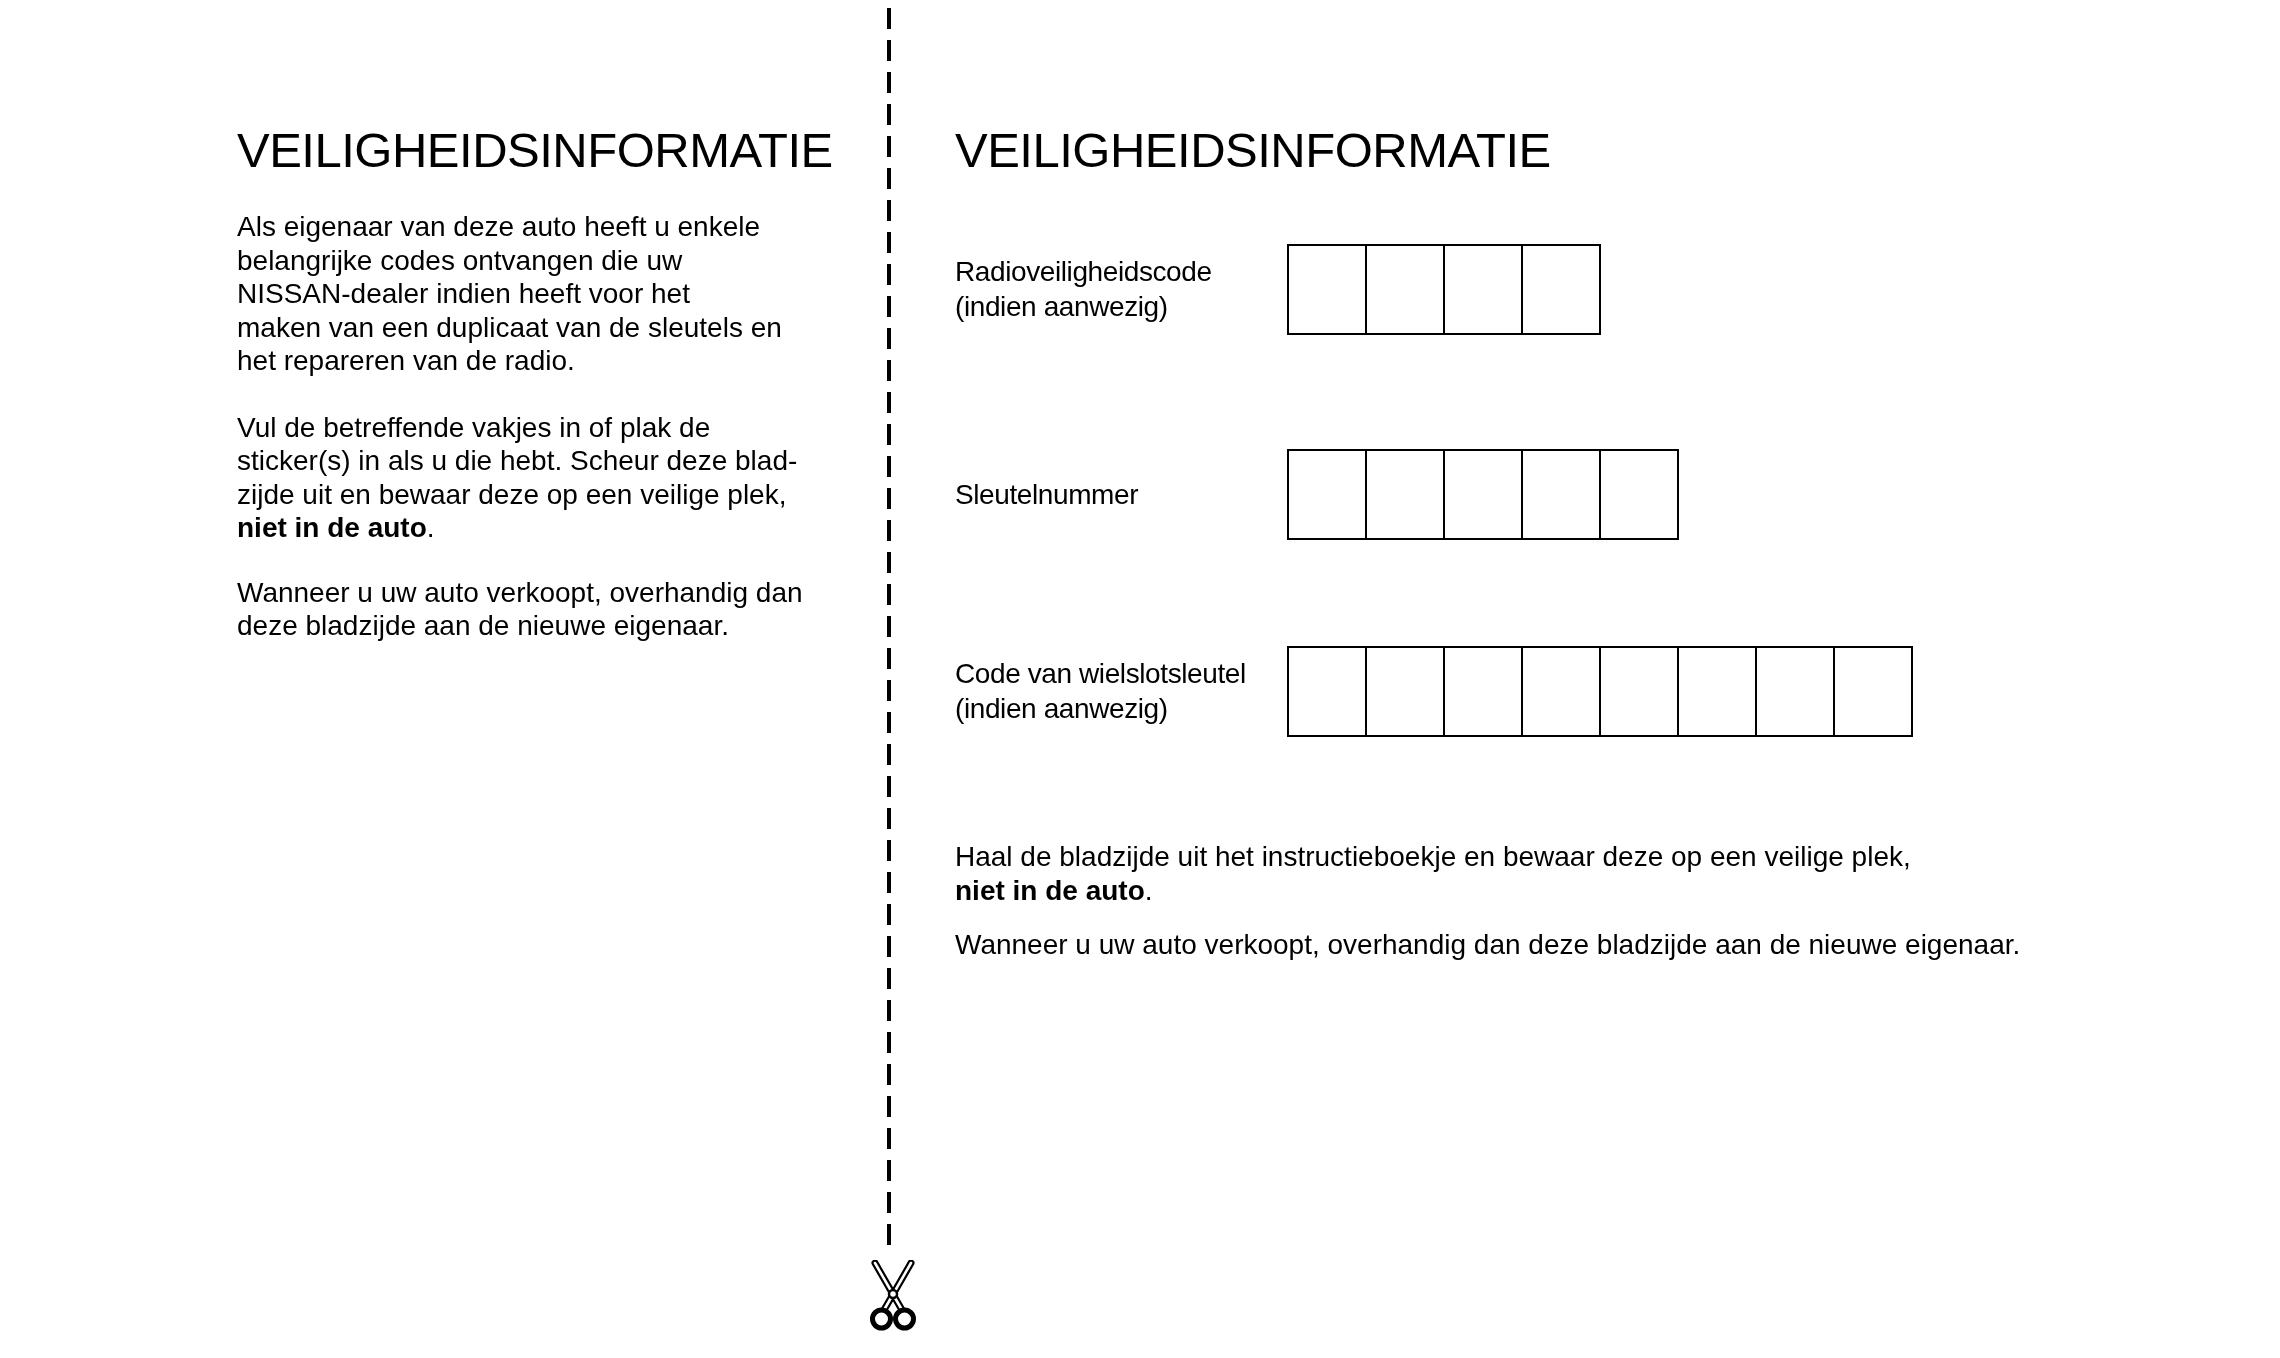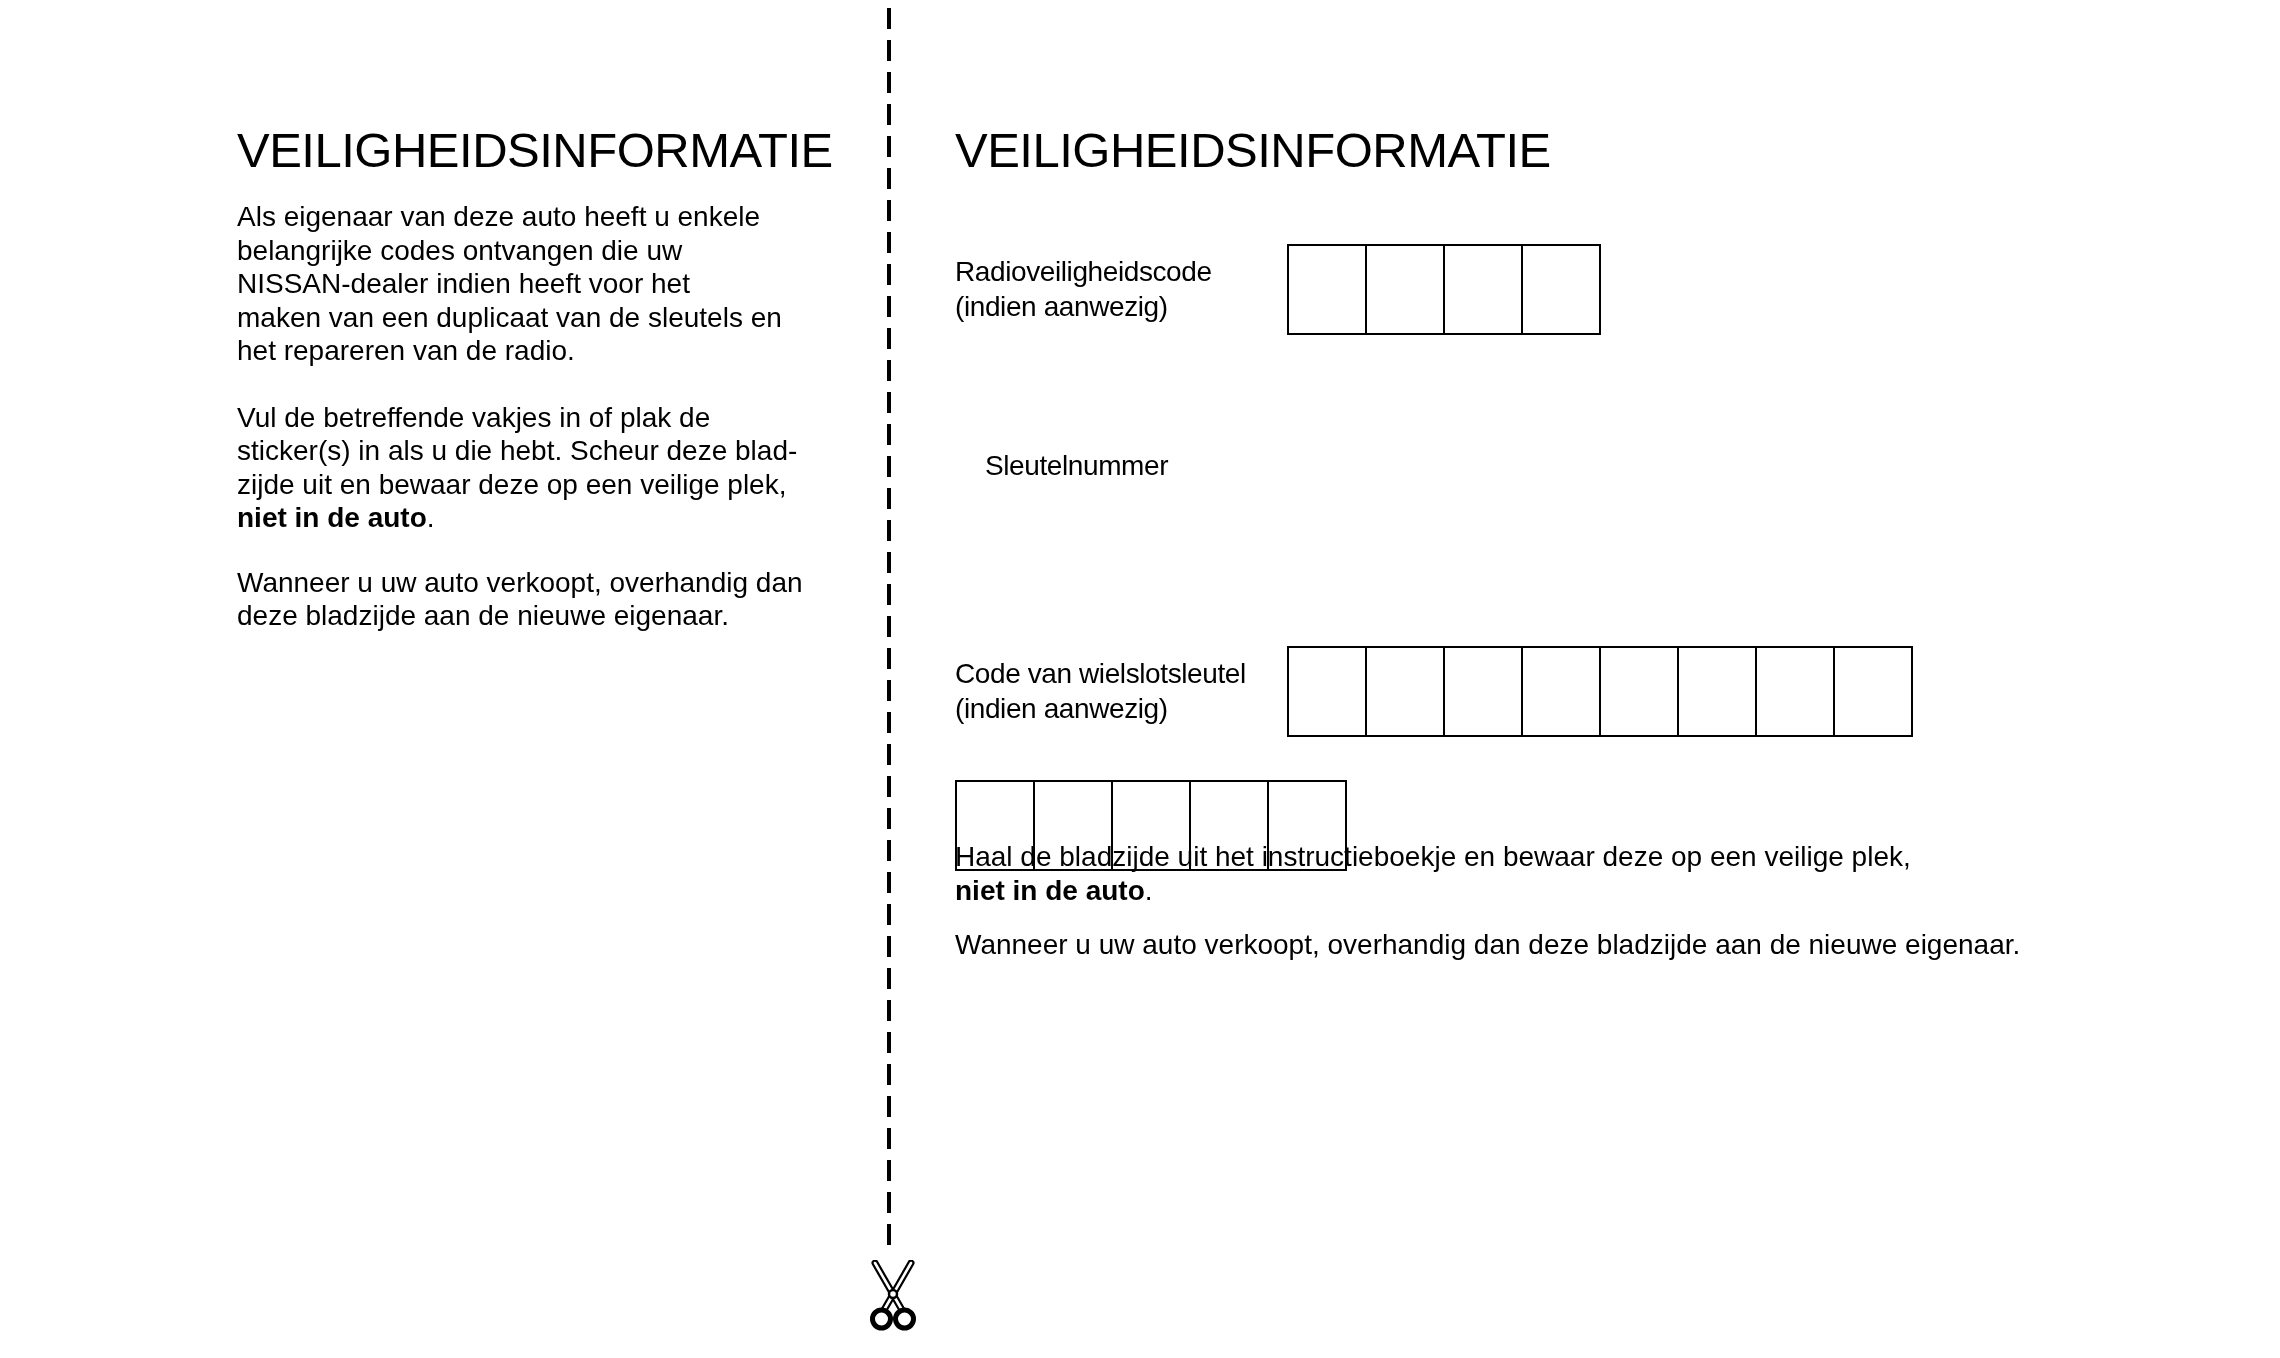--- a/index.html
+++ b/index.html
@@ -11,35 +11,35 @@
   .pg-heading{
     position:absolute;top:130px;margin:0;
     font-size:49px;line-height:40px;font-weight:500;letter-spacing:-0.5px;
     white-space:nowrap;
   }
   .heading-left{left:237px;}
   .heading-right{left:955px;}
   
   .left-col{position:absolute;left:237px;top:170px;width:620px;}
   .para{font-size:28px;line-height:33.5px;font-weight:400;}
-  .para.p1{margin-top:30px;}
+  .para.p1{margin-top:40px;}
   .para.p2{margin-top:33px;}
   .para.p3{margin-top:31px;}
   .tl{white-space:nowrap;}
   b{font-weight:700;}
   
   .cut-line{
     position:absolute;left:887px;top:8px;width:4px;height:1244px;
     background:repeating-linear-gradient(to bottom,#000 0 21px,transparent 21px 32px);
   }
   .scissors{position:absolute;left:866px;top:1260px;width:54px;height:72px;}
   
   .code-row{position:absolute;left:955px;display:flex;align-items:center;height:92px;}
   .row-radio{top:243px;}
-  .row-key{top:448px;flex-direction:column;}
+  .row-key{top:448px;}
   .row-wheel{top:645px;}
   .row-label{
     width:332px;flex:0 0 332px;
     font-size:28px;line-height:35px;letter-spacing:-0.4px;
   }
   .row-label .tl{white-space:nowrap;}
   table.codebox{border-collapse:collapse;flex:0 0 auto;}
   table.codebox td{
     width:76px;height:87px;padding:0;border:2.5px solid #000;background:#fff;
   }

